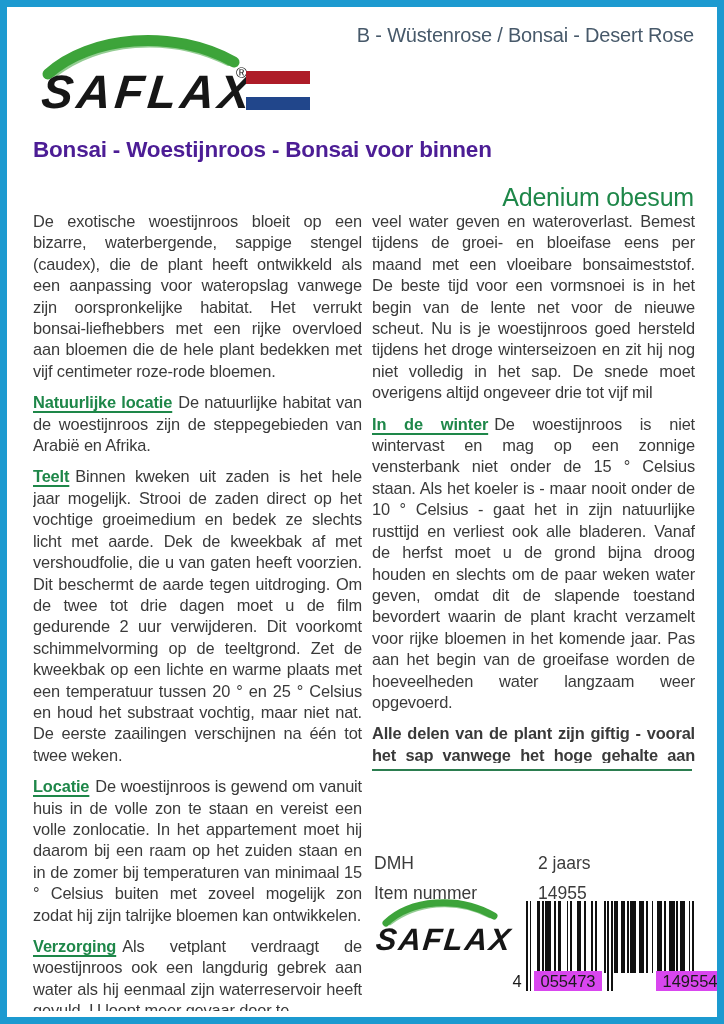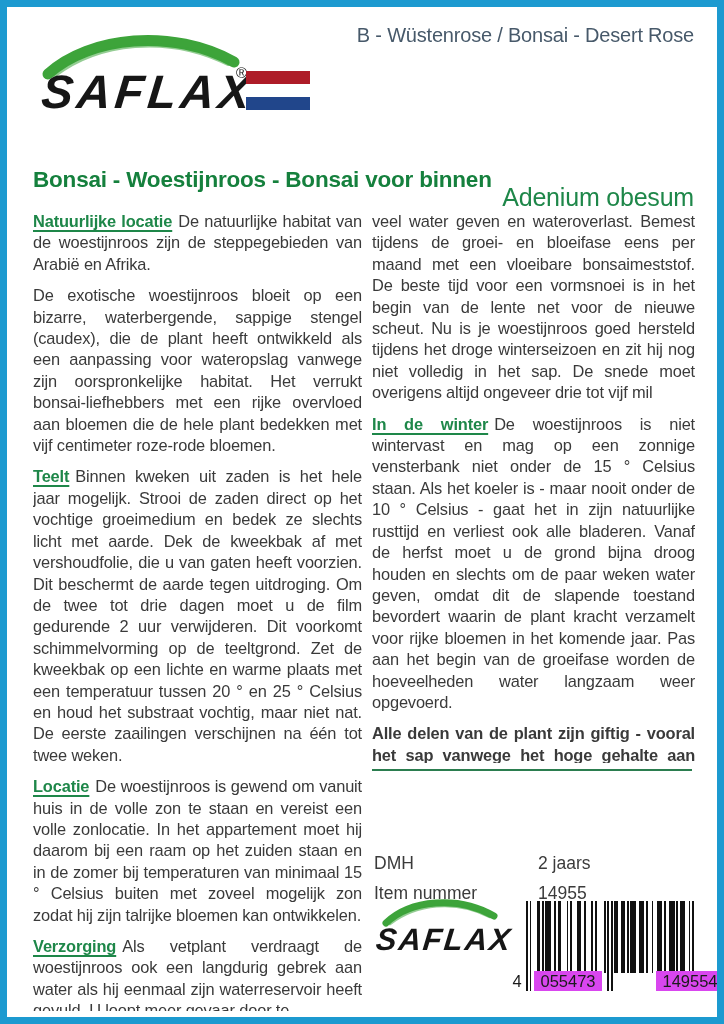--- a/index.html
+++ b/index.html
@@ -10,21 +10,21 @@
   
   .logo-large{position:absolute;left:36px;top:24px;width:290px;height:110px;}
   .logo-large .arc{position:absolute;left:2px;top:2px;}
   .logo-large .brand-text{position:absolute;left:6px;top:40px;font-size:47px;font-weight:bold;font-style:italic;
      letter-spacing:4px;color:#161616;transform:skewX(-6deg);white-space:nowrap;}
   .logo-large .reg{position:absolute;left:200px;top:40px;font-size:15px;color:#161616;font-style:normal;}
   .flag{position:absolute;left:246px;top:71px;width:64px;height:40px;}
   .flag div{height:13px;}
   .header-right{position:absolute;right:30px;top:24px;font-size:20px;color:#47596a;letter-spacing:-0.2px;}
 
-  .title{position:absolute;left:33px;top:167px;font-size:22.5px;font-weight:bold;color:#15803d;letter-spacing:-0.2px;}
+  .title{position:absolute;left:33px;top:137px;font-size:22.5px;font-weight:bold;color:#4c1d95;letter-spacing:-0.2px;}
   .subtitle{position:absolute;right:30px;top:183px;font-size:25px;color:#1e8749;letter-spacing:-0.2px;}
 
   
   .col{position:absolute;top:211px;overflow:hidden;}
   .col-left{left:33px;width:329px;height:800px;}
   .col-right{left:372px;width:323px;height:552px;}
   .col p{margin:0 0 10px 0;text-align:justify;font-size:16.4px;line-height:21.4px;color:#3a3a3a;letter-spacing:-0.15px;}
   .h{font-weight:bold;color:#1e8749;text-decoration:underline;text-decoration-thickness:2px;text-underline-offset:3px;margin-right:6px;}
   .warning{color:#e2231a;font-weight:bold;}
 
@@ -63,24 +63,24 @@
     <div style="background:#ffffff;"></div>
     <div style="background:#21468b;"></div>
   </div>
 
   <div class="header-right">B - Wüstenrose / Bonsai - Desert Rose</div>
 
   <div class="title">Bonsai - Woestijnroos - Bonsai voor binnen</div>
   <div class="subtitle">Adenium obesum</div>
 
   <div class="col col-left">
+    <p><span>De exotische woestijnroos bloeit op een bizarre, waterbergende, sappige stengel (caudex), die de plant heeft ontwikkeld als een aanpassing voor wateropslag vanwege zijn oorspronkelijke habitat. Het verrukt bonsai-liefhebbers met een rijke overvloed aan bloemen die de hele plant bedekken met vijf centimeter roze-rode bloemen.</span></p>
     <p>
       <span class="h">Natuurlijke locatie</span><span>De natuurlijke habitat van de woestijnroos zijn de steppegebieden van Arabië en Afrika.</span>
     </p>
-    <p><span>De exotische woestijnroos bloeit op een bizarre, waterbergende, sappige stengel (caudex), die de plant heeft ontwikkeld als een aanpassing voor wateropslag vanwege zijn oorspronkelijke habitat. Het verrukt bonsai-liefhebbers met een rijke overvloed aan bloemen die de hele plant bedekken met vijf centimeter roze-rode bloemen.</span></p>
     <p>
       <span class="h">Teelt</span><span>Binnen kweken uit zaden is het hele jaar mogelijk. Strooi de zaden direct op het vochtige groeimedium en bedek ze slechts licht met aarde. Dek de kweekbak af met vershoudfolie, die u van gaten heeft voorzien. Dit beschermt de aarde tegen uitdroging. Om de twee tot drie dagen moet u de film gedurende 2 uur verwijderen. Dit voorkomt schimmelvorming op de teeltgrond. Zet de kweekbak op een lichte en warme plaats met een temperatuur tussen 20 ° en 25 ° Celsius en houd het substraat vochtig, maar niet nat. De eerste zaailingen verschijnen na één tot twee weken.</span>
     </p>
     <p>
       <span class="h">Locatie</span><span>De woestijnroos is gewend om vanuit huis in de volle zon te staan en vereist een volle zonlocatie. In het appartement moet hij daarom bij een raam op het zuiden staan en in de zomer bij temperaturen van minimaal 15 ° Celsius buiten met zoveel mogelijk zon zodat hij zijn talrijke bloemen kan ontwikkelen.</span>
     </p>
     <p>
       <span class="h">Verzorging</span><span>Als vetplant verdraagt de woestijnroos ook een langdurig gebrek aan water als hij eenmaal zijn waterreservoir heeft gevuld. U loopt meer gevaar door te</span>
     </p>
   </div>

